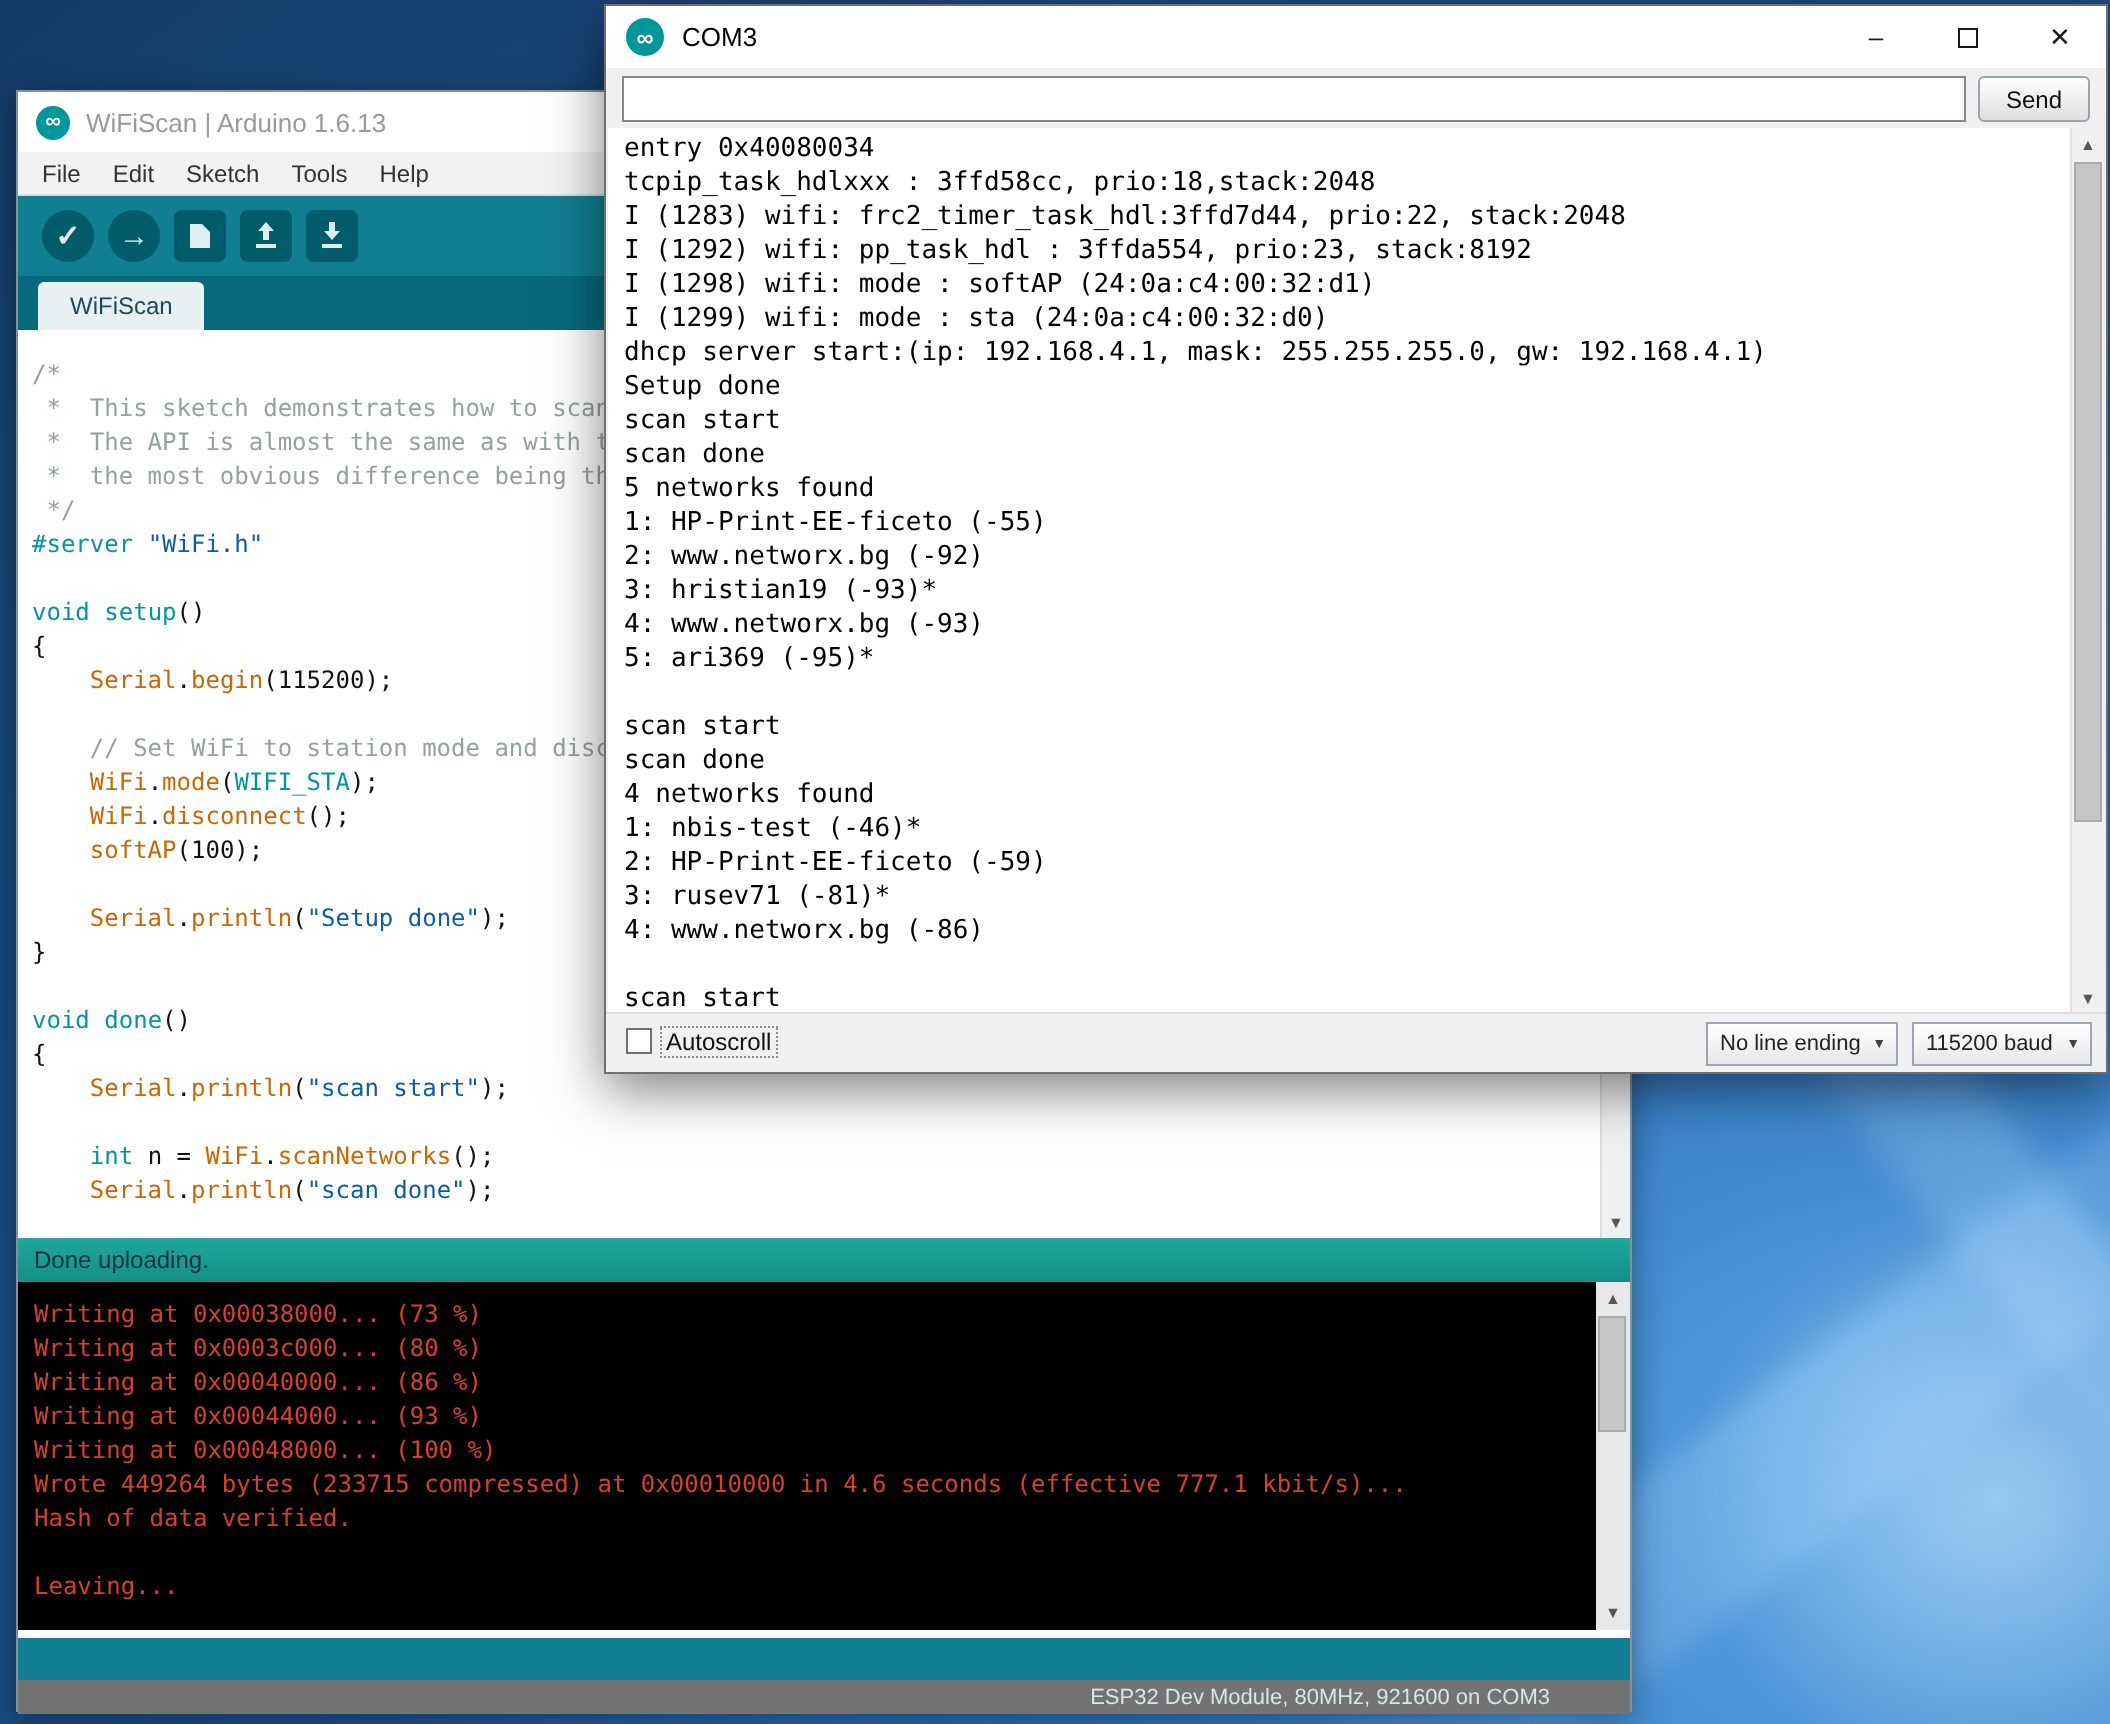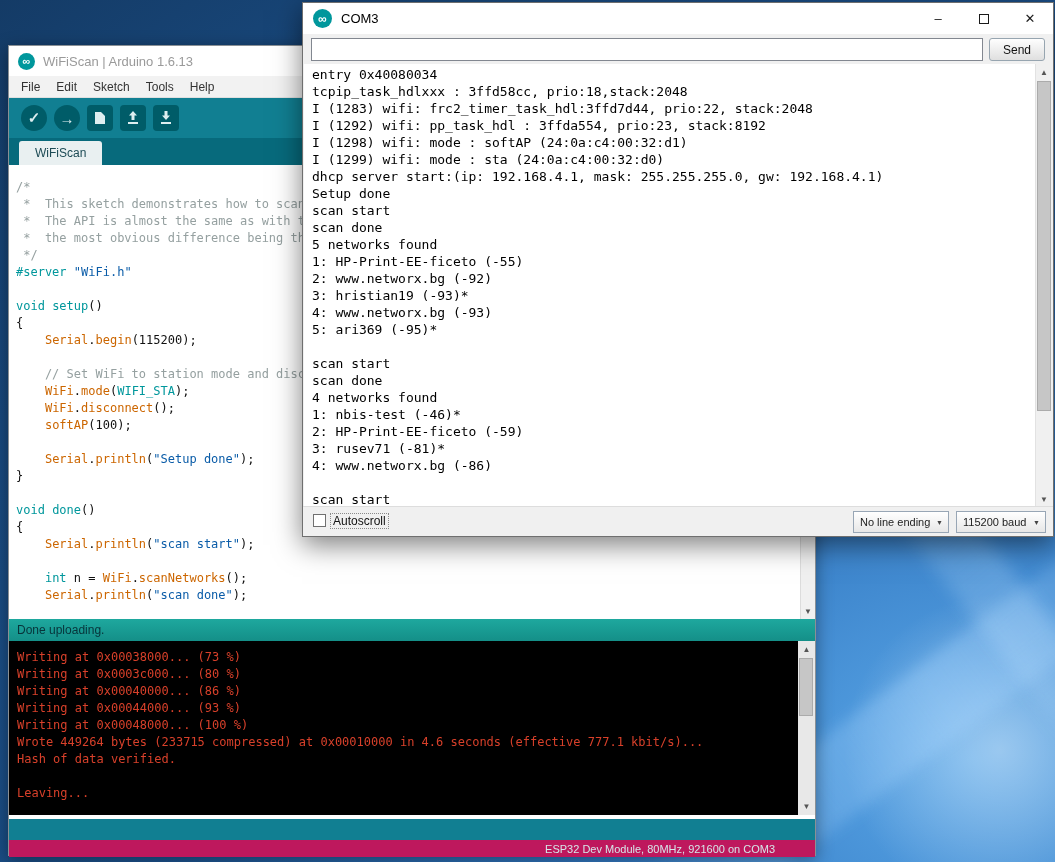--- a/index.html
+++ b/index.html
@@ -64,21 +64,21 @@
   .status-strip { position:absolute; top:573px; left:0; right:0; height:22px;
     background:linear-gradient(#1ea89e,#148f88); color:#07343a; font-size:12px;
     display:flex; align-items:center; padding-left:8px; }
   .console { position:absolute; top:595px; left:0; right:0; height:174px; background:#000; }
   .console-output { position:absolute; top:8px; left:8px; right:22px;
     font-family:"DejaVu Sans Mono", monospace; font-size:12px; line-height:17px; color:#d8402a; white-space:pre; }
   .console-sb { position:absolute; top:0; right:0; width:17px; bottom:0; background:#e8e8e8; }
   .console-sb .scroll-arrow { height:17px; }
   .console-sb .scroll-thumb { width:14px; top:17px; height:58px; }
   .console-band { position:absolute; top:773px; left:0; right:0; height:21px; background:#117f92; }
-  .ide-statusbar { position:absolute; top:794px; left:0; right:0; height:17px; background:#be185d;
+  .ide-statusbar { position:absolute; top:794px; left:0; right:0; height:17px; background:#737373;
     color:#d6e6e9; font-size:11px; display:flex; align-items:center; justify-content:flex-end;
     padding-right:40px; }
 
   
   .monitor-window { left:302px; top:2px; width:752px; height:535px; border:1px solid #6f6f6f;
     background:#f0f0f0; box-shadow:0 8px 26px rgba(0,0,0,.5); }
   .mon-titlebar { position:relative; height:31px; background:#fff; display:flex; align-items:center;
     padding-left:10px; gap:9px; }
   .mon-title { font-size:13px; color:#000; }
   .mon-controls { position:absolute; right:0; top:0; height:31px; display:flex; }

